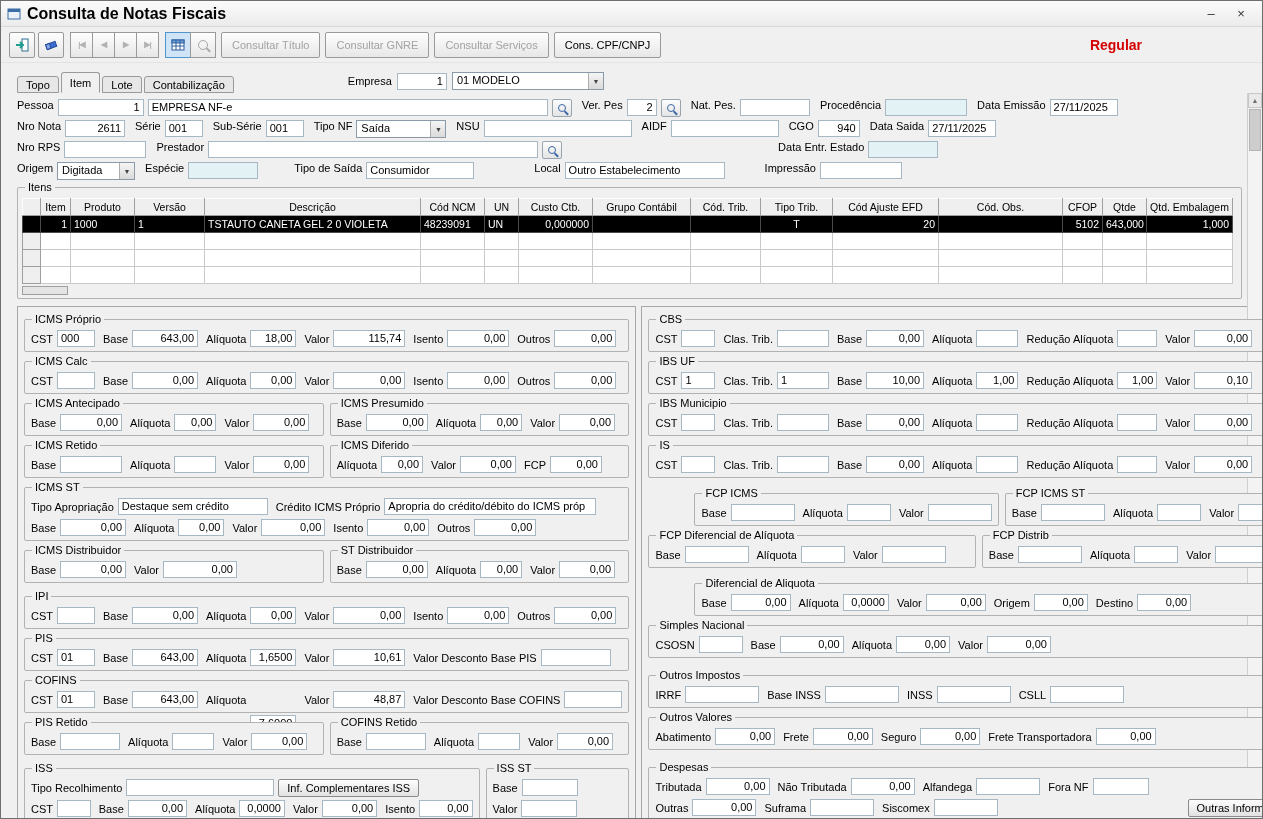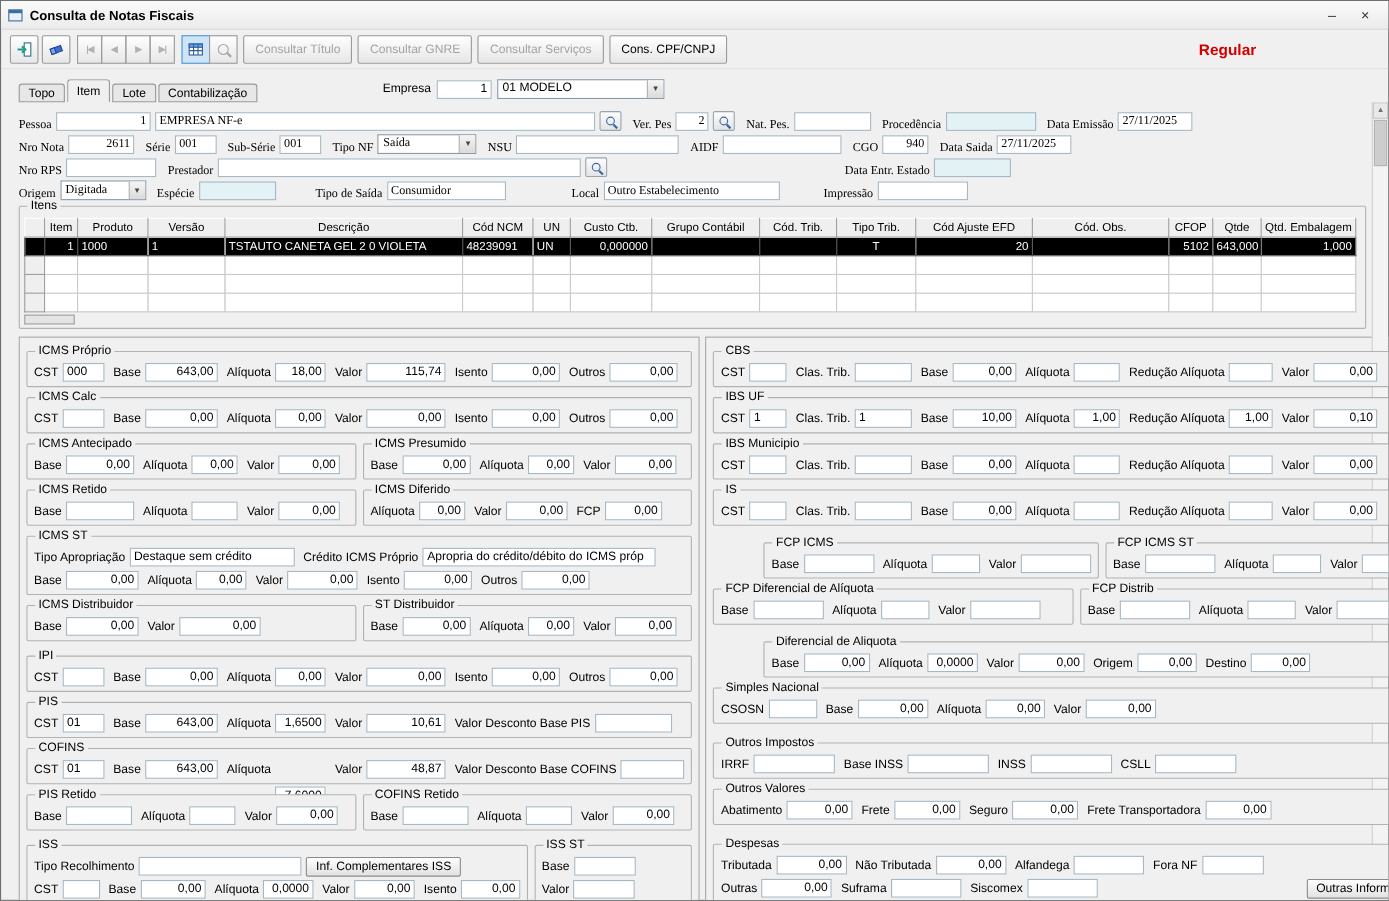--- a/index.html
+++ b/index.html
@@ -8,21 +8,21 @@
     width:1263px; height:819px; overflow:hidden;
     background:#dcdcdc;
     font-family:"Liberation Sans", sans-serif; font-size:11px; color:#000;
     -webkit-font-smoothing:antialiased;
   }
   .window { position:absolute; inset:0; background:#f0f0f0; border:1px solid #6f6f6f; display:flex; flex-direction:column; }
 
   
   .titlebar { height:26px; flex:0 0 26px; display:flex; align-items:center; gap:6px; padding:0 6px;
     background:linear-gradient(#fbfbfb,#ebebeb); border-bottom:1px solid #d8d8d8; }
-  .titlebar .title { font-weight:bold; font-size:12px; }
+  .titlebar .title { font-weight:bold; font-size:16px; }
   .win-controls { margin-left:auto; display:flex; }
   .win-btn { width:30px; height:22px; border:none; background:transparent; font-size:13px; color:#333;
     display:flex; align-items:center; justify-content:center; font-family:inherit; }
 
   
   .toolbar { height:36px; flex:0 0 36px; display:flex; align-items:center; gap:3px; padding:0 8px;
     border-bottom:1px solid #e3e3e3; }
   .tbtn { width:26px; height:26px; padding:0; border:1px solid #9a9a9a; border-radius:2px;
     background:linear-gradient(#fefefe,#e7e7e7); display:flex; align-items:center; justify-content:center; font-family:inherit; }
   .tbtn.nav { width:23px; font-size:8px; color:#b2b2b2; font-weight:bold; letter-spacing:-1px; }
@@ -63,21 +63,21 @@
 
   
   .content { flex:1; position:relative; padding:6px 20px 6px 16px; display:flex; flex-direction:column; overflow:hidden; }
   .vscroll { position:absolute; top:0; right:0; bottom:0; width:15px; background:#f3f3f3; border-left:1px solid #cfcfcf;
     display:flex; flex-direction:column; }
   .varrow { height:15px; font-size:7px; color:#6f6f6f; display:flex; align-items:center; justify-content:center;
     background:#e9e9e9; border:1px solid #c6c6c6; }
   .vthumb { height:42px; margin:1px; background:#cdcdcd; border:1px solid #b5b5b5; }
   .varrow.down { margin-top:auto; }
 
-  .hrow { height:20px; flex:0 0 20px; display:flex; align-items:flex-end; gap:4px; margin-bottom:1px;font-family:Liberation Serif, serif; }
+  .hrow { height:20px; flex:0 0 20px; display:flex; align-items:flex-start; gap:4px; margin-bottom:1px; }
   .hrow .flabel:not(:first-child) { margin-left:6px; }
 
   
   .group { position:relative; border:1px solid #b2b2b2; border-radius:2px; padding:9px 6px 3px; background:#f0f0f0; }
   .gtitle { position:absolute; top:-7px; left:7px; background:#f0f0f0; padding:0 3px; font-size:11px; line-height:13px; white-space:nowrap; }
   .frow { display:flex; align-items:center; gap:4px; height:19px; }
   .frow + .frow { margin-top:2px; }
   .frow .flabel:not(:first-child) { margin-left:4px; }
   .pbtn { height:18px; border:1px solid #8a8a8a; border-radius:2px; background:linear-gradient(#fdfdfd,#e2e2e2);
     font-size:11px; padding:0 8px; font-family:inherit; }

